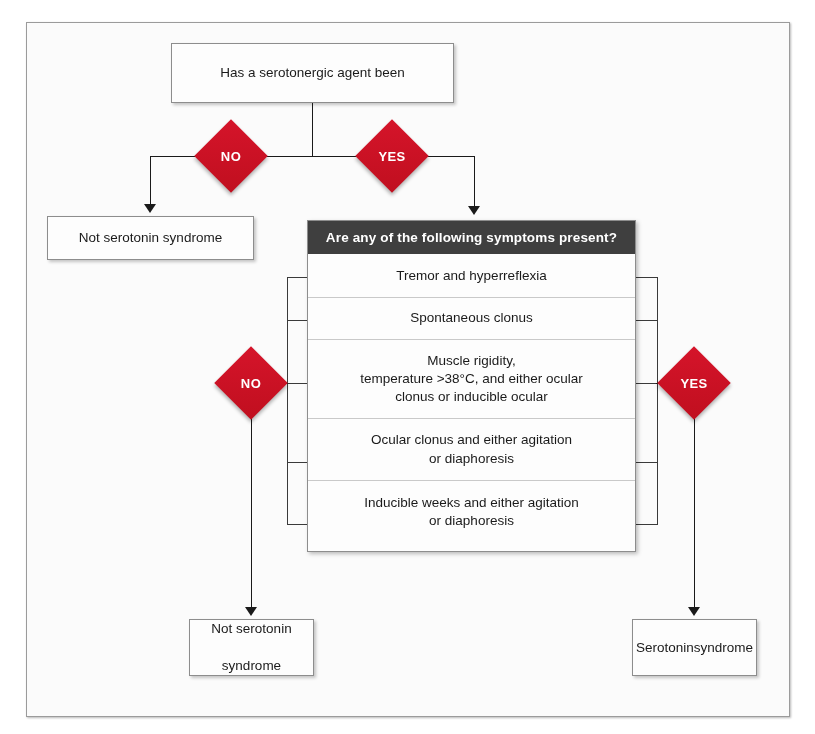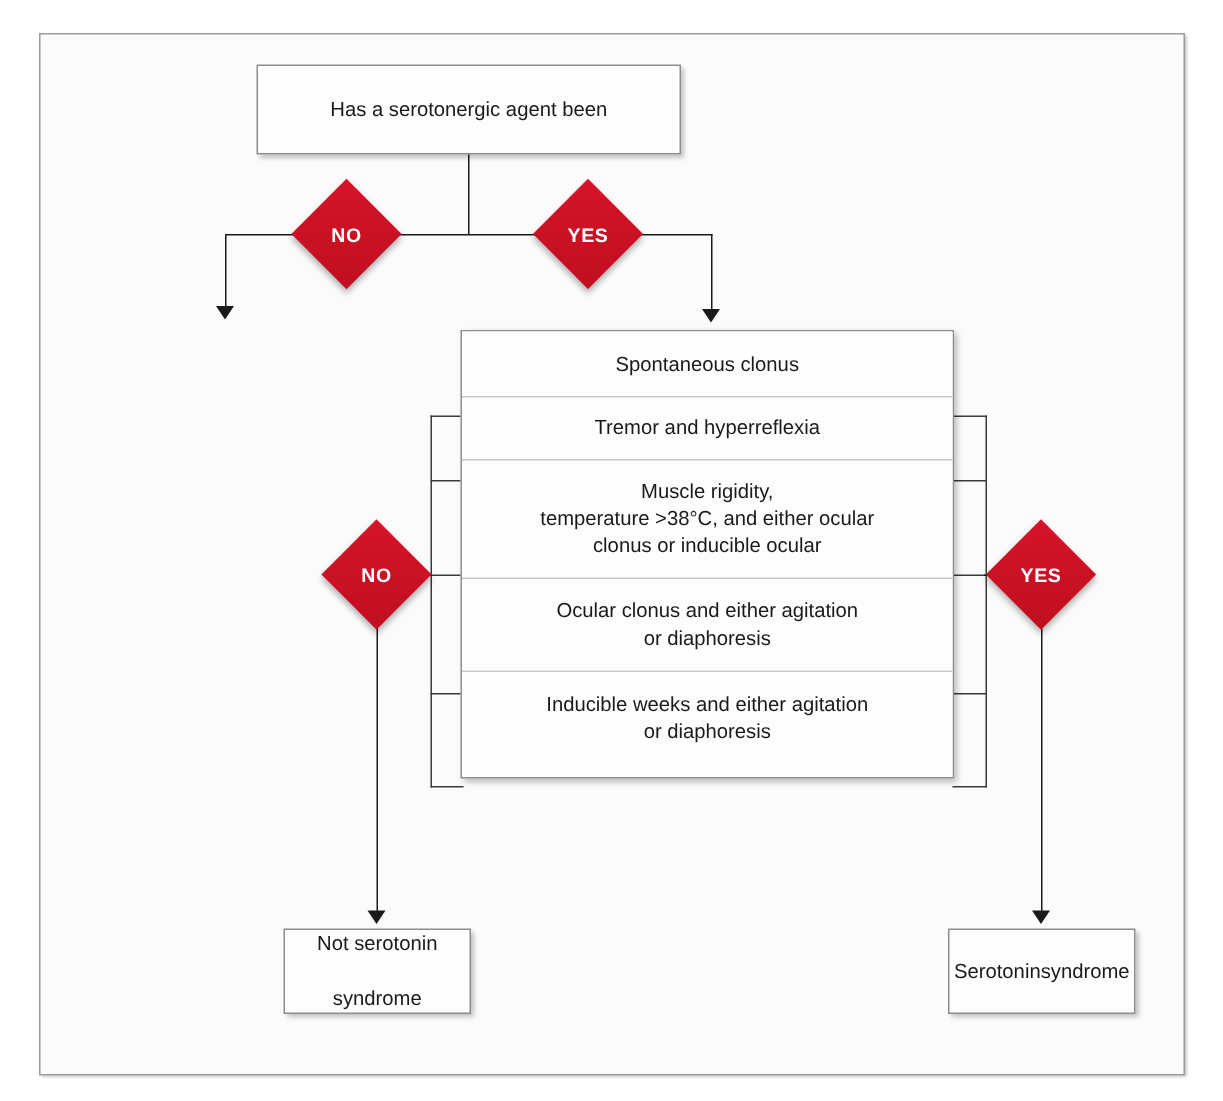--- a/index.html
+++ b/index.html
@@ -165,28 +165,32 @@
 
   <div class="vline" style="left:474px; top:156px; height:52px;"></div>
   <div class="arrow-down" style="left:468px; top:206px;"></div>
 
   <div class="diamond" style="left:205px; top:130px;"></div>
   <div class="diamond-label" style="left:205px; top:130px;">NO</div>
 
   <div class="diamond" style="left:366px; top:130px;"></div>
   <div class="diamond-label" style="left:366px; top:130px;">YES</div>
 
+  <div class="box" style="left:47px; top:216px; width:207px; height:44px;">
+    <span>Not serotonin syndrome</span>
+  </div>
 
   <div class="panel">
+    <div class="panel-header">Are any of the following symptoms present?</div>
     <div class="panel-rows">
       <div class="panel-row" style="height:42px; flex-direction:column;">
+        <span>Tremor and hyperreflexia</span>
+      </div>
+      <div class="panel-row" style="height:42px; flex-direction:column;">
         <span>Spontaneous clonus</span>
-      </div>
-      <div class="panel-row" style="height:42px; flex-direction:column;">
-        <span>Tremor and hyperreflexia</span>
       </div>
       <div class="panel-row" style="height:79px; flex-direction:column;">
         <span>Muscle rigidity,</span>
         <span>temperature &gt;38°C, and either ocular</span>
         <span>clonus or inducible ocular</span>
       </div>
       <div class="panel-row" style="height:62px; flex-direction:column;">
         <span>Ocular clonus and either agitation</span>
         <span>or diaphoresis</span>
       </div>

